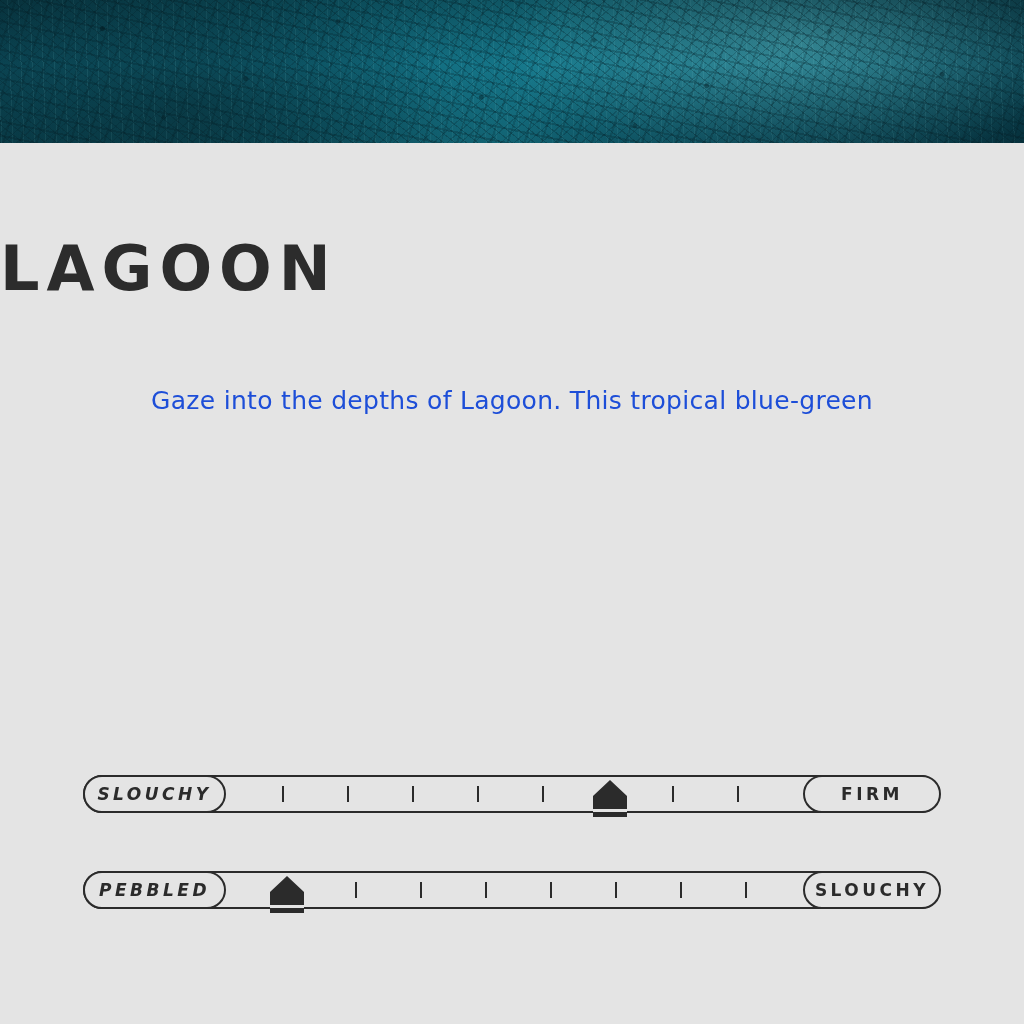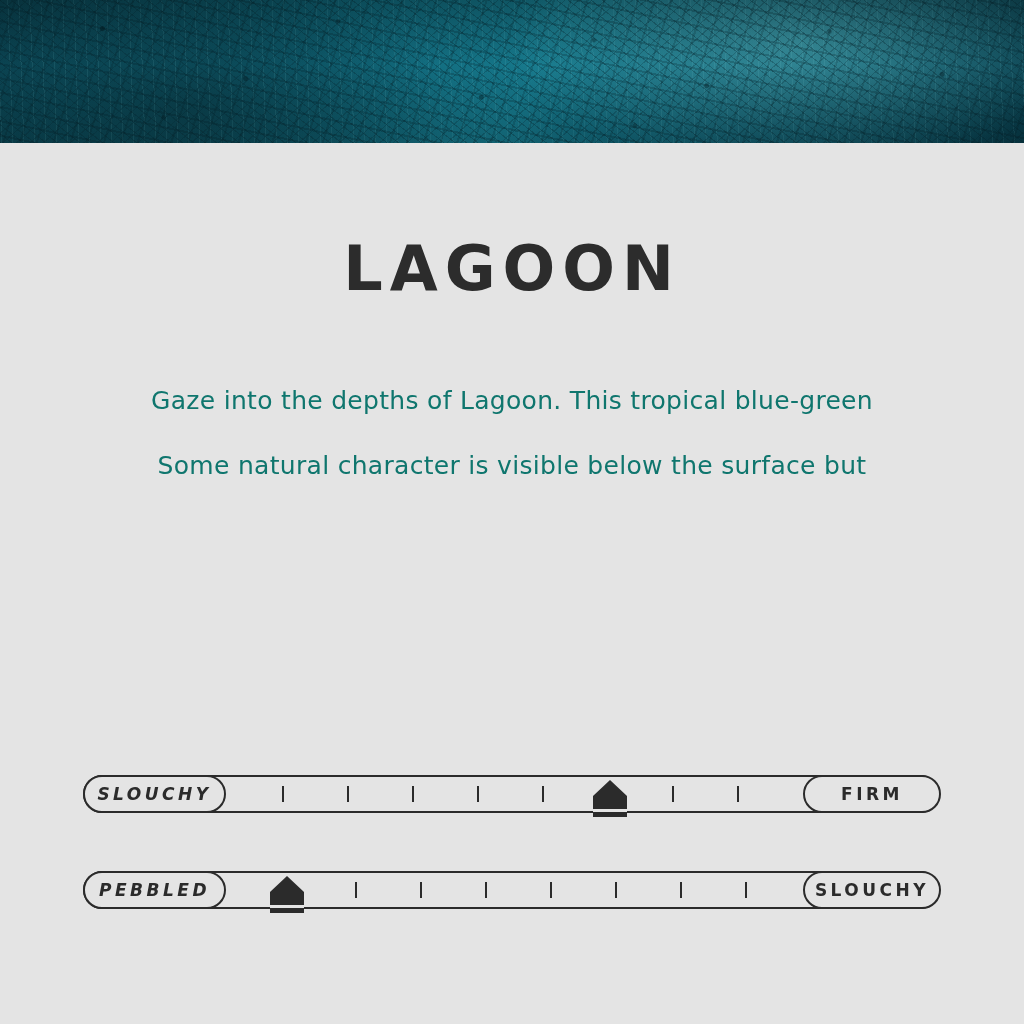--- a/index.html
+++ b/index.html
@@ -76,37 +76,36 @@
     inset: 0;
     background: linear-gradient(180deg, rgba(0,0,0,0.25) 0%, rgba(0,0,0,0) 45%, rgba(0,0,0,0.18) 100%);
   }
 
   
   .title {
     position: absolute;
     top: 238px;
     left: 0;
     width: 1024px;
-    text-align: center;
     font-family: "DejaVu Sans", sans-serif;
     font-weight: bold;
     font-size: 62px;
     letter-spacing: 7px;
     color: #2c2c2c;
     line-height: 1;
   }
 
   
   .body-copy {
     position: absolute;
     top: 368px;
     left: 112px;
     width: 800px;
     text-align: center;
-    color: #0f766e;
+    color: #1d4ed8;
     font-family: "DejaVu Sans", sans-serif;
     font-size: 25px;
     line-height: 65px;
     letter-spacing: 0.3px;
   }
   .body-copy .line {
     display: block;
     white-space: nowrap;
   }
 
@@ -206,21 +205,20 @@
     <div class="hero-grain"></div>
     <div class="hero-grain2"></div>
     <div class="hero-speckle"></div>
     <div class="hero-shade"></div>
   </div>
 
   <div class="title">LAGOON</div>
 
   <div class="body-copy">
     <span class="line">Gaze into the depths of Lagoon. This tropical blue-green</span>
-    <span class="line">Some natural character is visible below the surface but</span>
   </div>
 
   <div class="scales">
 
     <div class="scale">
       <div class="scale-track"></div>
       <div class="ticks">
         <div class="tick" style="left:56px"></div>
         <div class="tick" style="left:121px"></div>
         <div class="tick" style="left:186px"></div>

